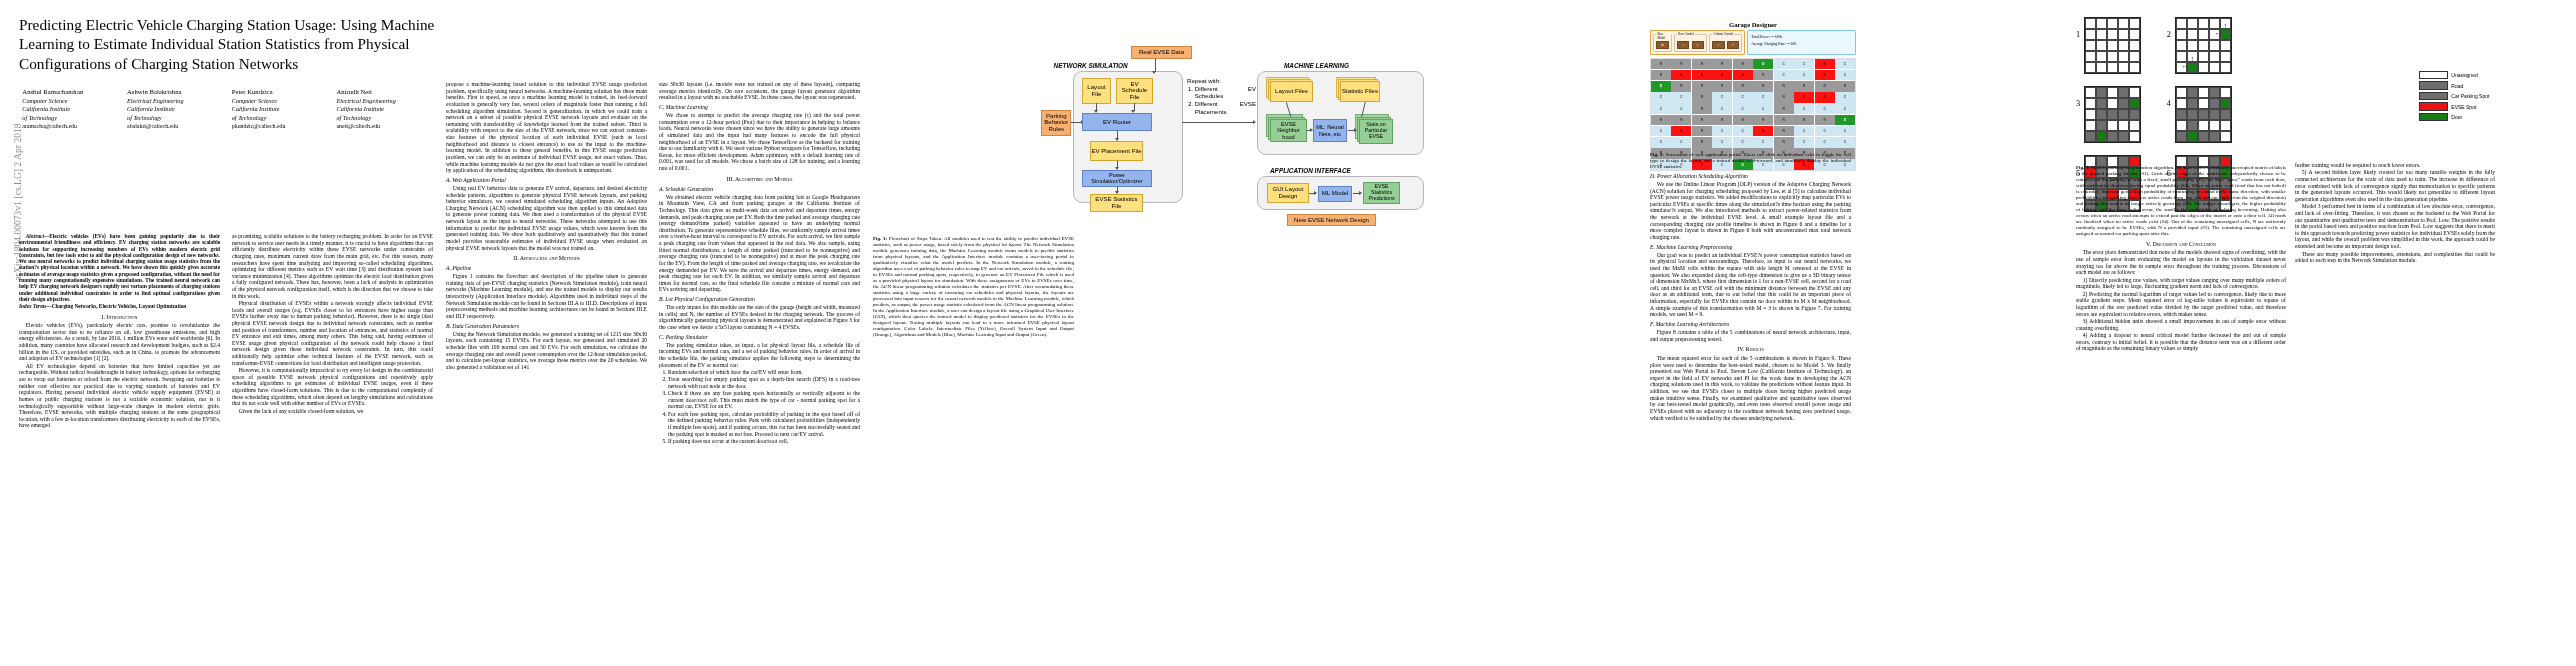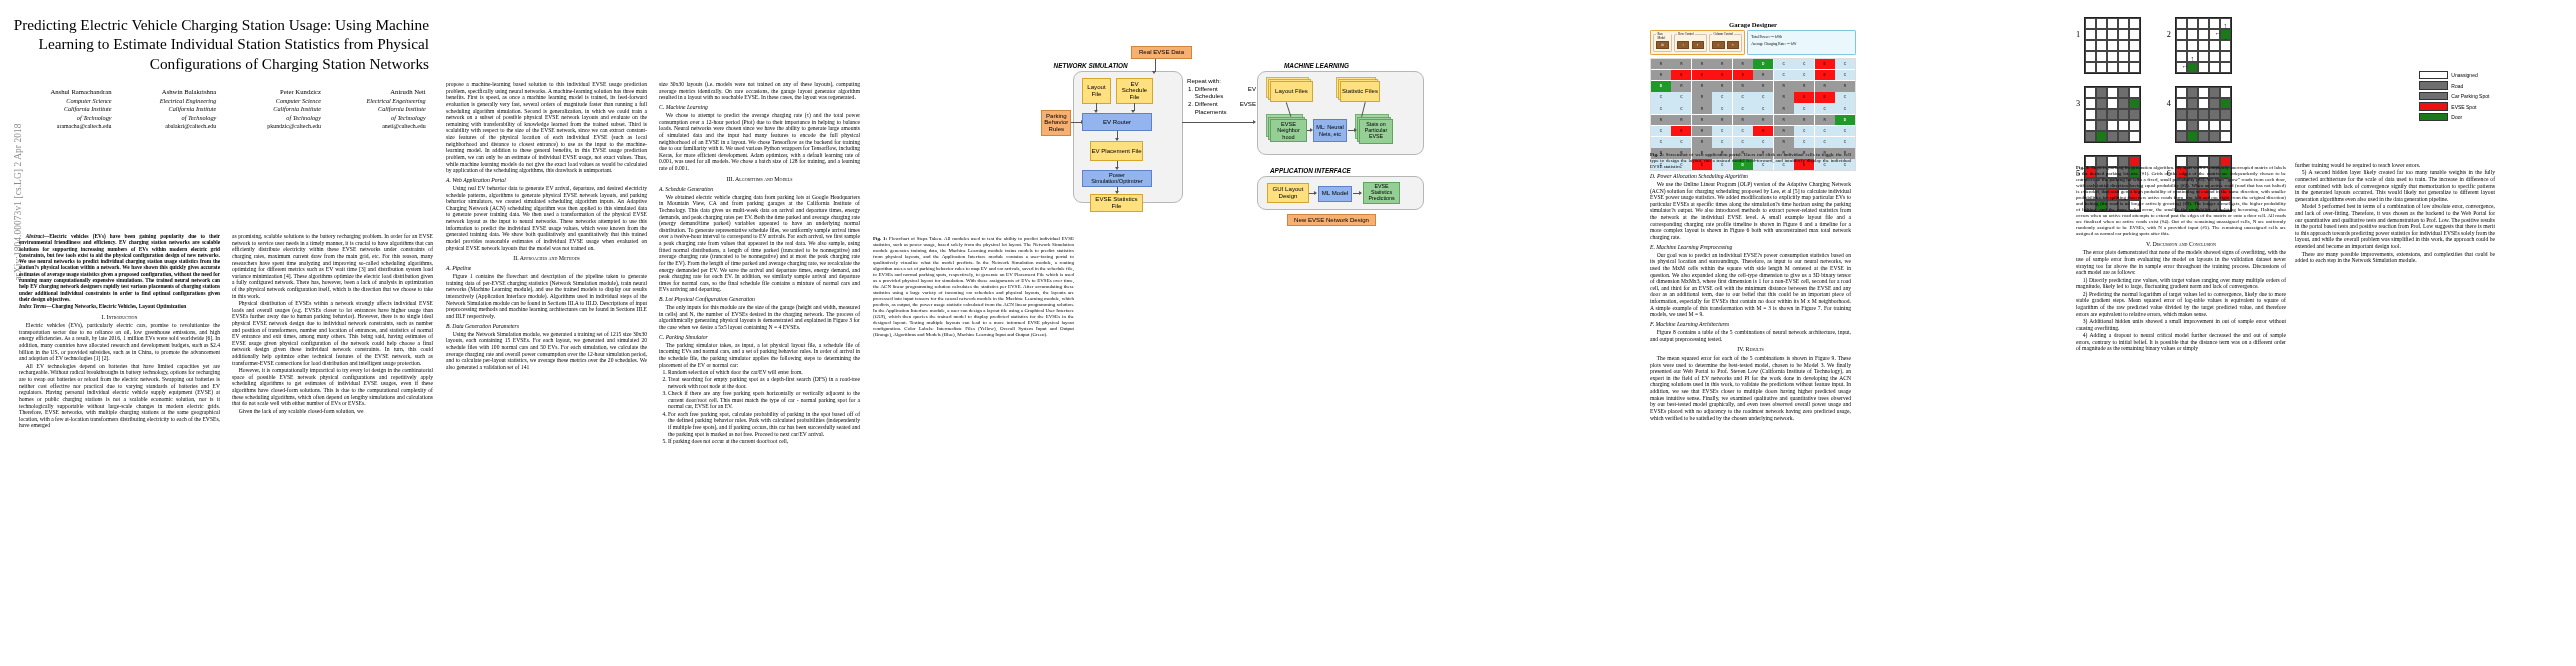--- a/index.html
+++ b/index.html
@@ -20,21 +20,21 @@
     transform-origin:center center;
     font-size:9.4px; color:#8a8a8a;
     font-family:"Liberation Serif", serif;
     white-space:nowrap;
     letter-spacing:0.1px;
   }
   
   #page{ position:absolute; inset:0; padding:7.8px 9px 0 19px; }
 
   
-  #titleblock{ position:absolute; left:9px; top:14.5px; width:420px; text-align:right; }
+  #titleblock{ position:absolute; left:19px; top:14.5px; width:420px; text-align:left; }
   #paper-title{ font-size:15.3px; line-height:1.30; font-weight:400; }
   #authors{ display:flex; justify-content:space-between; margin-top:13.3px; padding:0 3.3px; }
   .author{ width:24%; font-size:6.2px; line-height:1.38; }
   .author .nm{ font-size:6.7px; }
   .author .af{ font-style:italic; }
   .author .em{ font-size:5.9px; }
 
   
   .col{ position:absolute; width:201px; font-size:5.6px; line-height:1.185; text-align:justify; }
   .col p{ margin:0 0 0.8px 0; text-indent:6.7px; }

